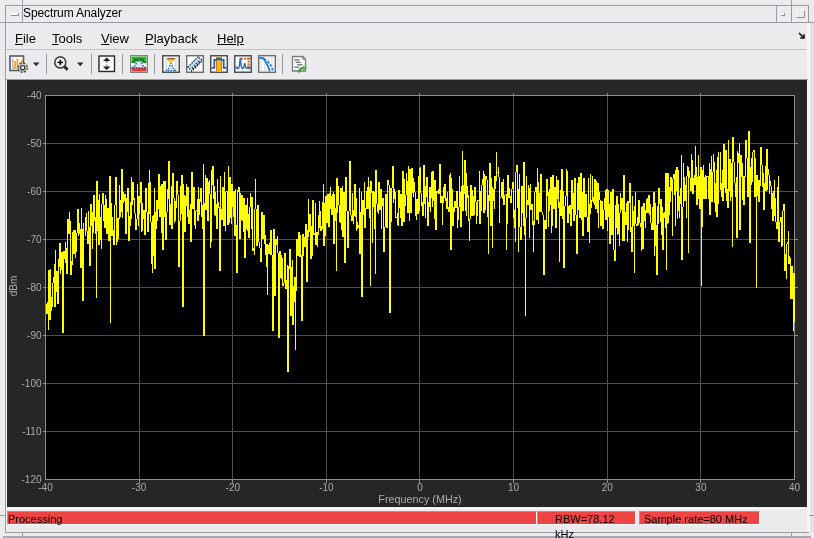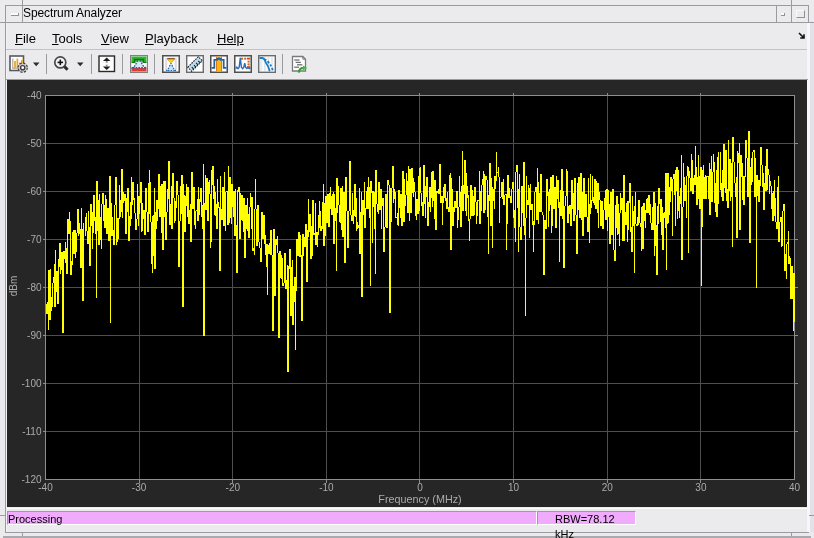--- a/index.html
+++ b/index.html
@@ -6,21 +6,21 @@
   font-family:"Liberation Sans", sans-serif; }
 .abs { position:absolute; }
 .gline { background:#9a9aa1; }
 .wline { background:#fdfdfe; }
 #titletext { left:23px; top:6px; width:753px; font-size:12px; letter-spacing:-0.1px; color:#000; }
 .menuitem { top:31px; font-size:13px; color:#000; }
 #figure { left:7px; top:80px; width:799.5px; height:427.5px; background:#262626; }
 #status { left:7px; top:507px; width:800px; height:25px; background:#ebebee; }
 .sbox { position:absolute; border-top:1px solid #9b9b9b; border-left:1px solid #9b9b9b;
   border-bottom:1px solid #fff; border-right:1px solid #fff;
-  font-size:11px; color:#000; top:4px; height:14px; line-height:15px; padding-left:4px; background:#f0abfc; }
+  font-size:11px; color:#000; top:4px; height:14px; line-height:15px; padding-left:4px; background:#ef4444; }
 </style></head>
 <body>
 
 <div class="abs gline" style="left:5px; top:5px; width:804px; height:1px;"></div>
 <div class="abs gline" style="left:5px; top:5px; width:1px; height:527px;"></div>
 <div class="abs gline" style="left:808px; top:5px; width:1px; height:17px;"></div>
 <div class="abs" style="left:806.5px; top:22px; width:3.5px; height:510px; background:#f7f7fa;"></div>
 <div class="abs" style="left:810px; top:22px; width:4px; height:510px; background:#e2e2e8;"></div>
 <div class="abs gline" style="left:5px; top:532px; width:804px; height:1px;"></div>
 
@@ -241,14 +241,15 @@
 <text x="413" y="423.0" text-anchor="middle" font-size="10.8px">Frequency (MHz)</text>
 <text x="9.7" y="206" text-anchor="middle" transform="rotate(-90 9.7 206)">dBm</text>
 </g>
 </svg>
 </div>
 
 <div class="abs" id="status">
   <div class="abs wline" style="left:0; top:1px; width:800px; height:1px;"></div>
   <div class="sbox" style="left:0; width:530px; padding-left:0px;">Processing</div>
   <div class="sbox" style="left:530px; width:99px; padding-left:17px;">RBW=78.12 kHz</div>
+  <div class="sbox" style="left:632px; width:121px;">Sample rate=80 MHz</div>
   <div class="sbox" style="left:764px; width:37px; padding-left:1.5px;margin-top:46px;">T=0</div>
 </div>
 
 </body></html>

